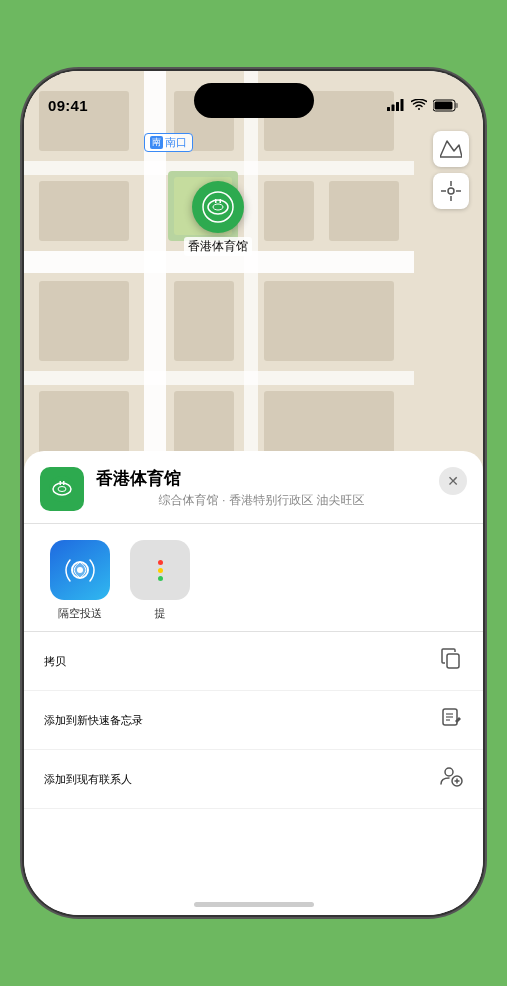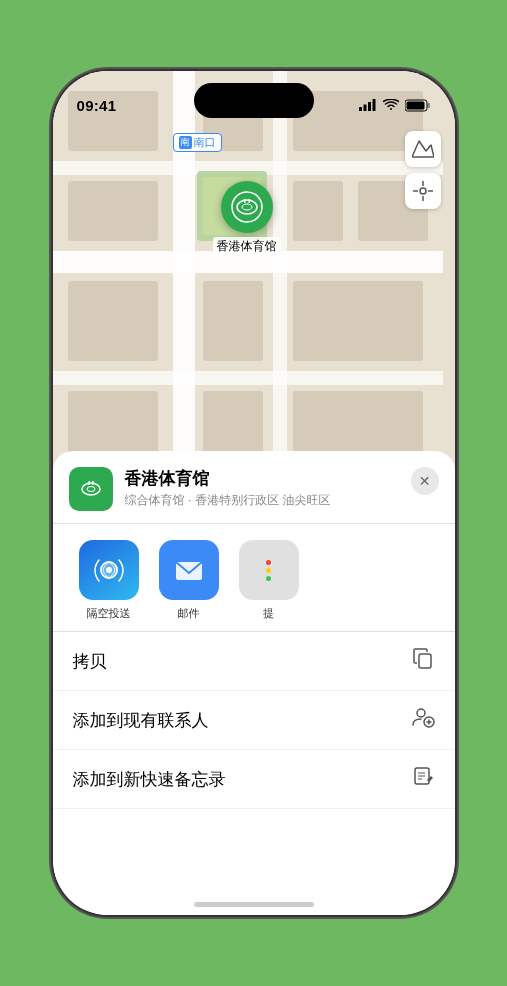--- a/index.html
+++ b/index.html
@@ -6,21 +6,21 @@
     body {
       width: 507px;
       height: 986px;
       background: #6db860;
       display: flex;
       align-items: center;
       justify-content: center;
       font-family: -apple-system, 'PingFang SC', 'Helvetica Neue', sans-serif;
     }
     .phone-frame {
-      width: 402px;
+      width: 459px;
       height: 844px;
       background: #000;
       border-radius: 55px;
       position: relative;
       box-shadow: 0 0 0 2px #333, 0 0 0 4px #555, inset 0 0 0 2px #222;
       overflow: hidden;
     }
     .phone-screen {
       position: absolute;
       top: 0; left: 0; right: 0; bottom: 0;
@@ -102,20 +102,21 @@
     }
     .venue-name {
       font-size: 17px;
       font-weight: 600;
       color: #000;
       margin-bottom: 2px;
     }
     .venue-sub {
       font-size: 12px;
       color: #888;
+      text-align: center;
     }
     .close-btn {
       width: 28px;
       height: 28px;
       background: #e8e8e8;
       border-radius: 50%;
       display: flex;
       align-items: center;
       justify-content: center;
       font-size: 14px;
@@ -168,21 +169,21 @@
       border-top: 0.5px solid #e0e0e0;
     }
     .action-row {
       display: flex;
       align-items: center;
       justify-content: space-between;
       padding: 14px 20px;
       border-bottom: 0.5px solid #f0f0f0;
     }
     .action-text {
-      font-size: 17px;
+      font-size: 11px;
       color: #000;
     }
     .action-icon {
       font-size: 22px;
       color: #555;
     }
     
     .home-indicator {
       position: absolute;
       bottom: 8px;
@@ -418,29 +419,20 @@
               <path d="M18 10 Q24 14 24 18 Q24 22 18 26 Q12 22 12 18 Q12 14 18 10Z" fill="rgba(255,255,255,0.3)" stroke="#fff" stroke-width="1"></path>
               <circle cx="18" cy="18" r="3" fill="#fff"></circle>
               <path d="M8 8 Q4 13 4 18 Q4 24 8 29" stroke="#fff" stroke-width="1.5" fill="none" stroke-linecap="round"></path>
               <path d="M28 8 Q32 13 32 18 Q32 24 28 29" stroke="#fff" stroke-width="1.5" fill="none" stroke-linecap="round"></path>
             </svg>
           </div>
           <span class="share-label">隔空投送</span>
         </div>
 
 
-        <div class="share-item">
-          <div class="share-icon-wrap mail">
-            <svg width="36" height="36" viewBox="0 0 36 36">
-              <rect x="5" y="10" width="26" height="18" rx="2" fill="#fff" opacity="0.9"></rect>
-              <polyline points="5,10 18,21 31,10" stroke="#3b8af5" stroke-width="2" fill="none"></polyline>
-            </svg>
-          </div>
-          <span class="share-label">邮件</span>
-        </div>
 
 
         <div class="share-item">
           <div class="share-icon-wrap more">
             <div class="more-dots">
               <div class="dot red"></div>
               <div class="dot yellow"></div>
               <div class="dot green"></div>
             </div>
           </div>
@@ -453,46 +445,46 @@
         <div class="action-row">
           <span class="action-text">拷贝</span>
           <span class="action-icon">
             <svg width="24" height="24" viewBox="0 0 24 24">
               <rect x="8" y="8" width="12" height="14" rx="2" fill="none" stroke="#555" stroke-width="1.5"></rect>
               <path d="M16 6 L16 4 Q16 3 15 3 L4 3 Q3 3 3 4 L3 16 Q3 17 4 17 L6 17" stroke="#555" stroke-width="1.5" fill="none" stroke-linejoin="round"></path>
             </svg>
           </span>
         </div>
 
+
+        <div class="action-row">
+          <span class="action-text">添加到新快速备忘录</span>
+          <span class="action-icon">
+            <svg width="24" height="24" viewBox="0 0 24 24">
+              <rect x="4" y="4" width="14" height="16" rx="2" fill="none" stroke="#555" stroke-width="1.5"></rect>
+              <line x1="7" y1="9" x2="14" y2="9" stroke="#555" stroke-width="1.2"></line>
+              <line x1="7" y1="12" x2="14" y2="12" stroke="#555" stroke-width="1.2"></line>
+              <line x1="7" y1="15" x2="11" y2="15" stroke="#555" stroke-width="1.2"></line>
+              <path d="M16 16 L20 12 L22 14 L18 18 Z" fill="#555"></path>
+            </svg>
+          </span>
+        </div>
 
         <div class="action-row">
           <span class="action-text">添加到现有联系人</span>
           <span class="action-icon">
             <svg width="24" height="24" viewBox="0 0 24 24">
               <circle cx="10" cy="8" r="4" fill="none" stroke="#555" stroke-width="1.5"></circle>
               <path d="M2 20 Q2 14 10 14" stroke="#555" stroke-width="1.5" fill="none" stroke-linecap="round"></path>
               <circle cx="18" cy="17" r="5" fill="none" stroke="#555" stroke-width="1.5"></circle>
               <line x1="18" y1="14.5" x2="18" y2="19.5" stroke="#555" stroke-width="1.5"></line>
               <line x1="15.5" y1="17" x2="20.5" y2="17" stroke="#555" stroke-width="1.5"></line>
             </svg>
           </span>
         </div>
 
-        <div class="action-row">
-          <span class="action-text">添加到新快速备忘录</span>
-          <span class="action-icon">
-            <svg width="24" height="24" viewBox="0 0 24 24">
-              <rect x="4" y="4" width="14" height="16" rx="2" fill="none" stroke="#555" stroke-width="1.5"></rect>
-              <line x1="7" y1="9" x2="14" y2="9" stroke="#555" stroke-width="1.2"></line>
-              <line x1="7" y1="12" x2="14" y2="12" stroke="#555" stroke-width="1.2"></line>
-              <line x1="7" y1="15" x2="11" y2="15" stroke="#555" stroke-width="1.2"></line>
-              <path d="M16 16 L20 12 L22 14 L18 18 Z" fill="#555"></path>
-            </svg>
-          </span>
-        </div>
-
       </div>
 
       <div class="home-indicator"></div>
     </div>
 
   </div>
 </div>
 
 </body></html>

